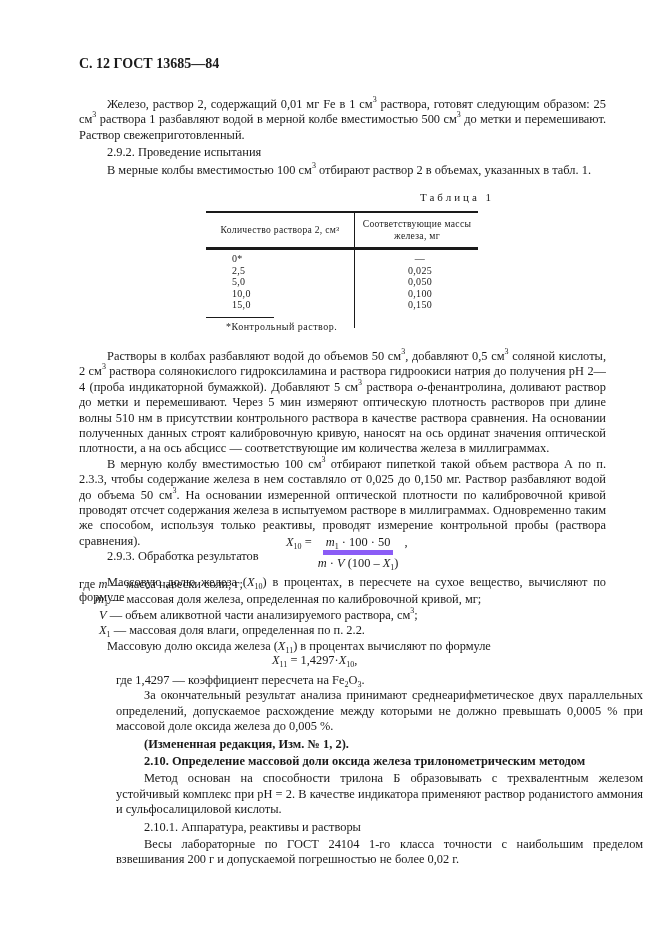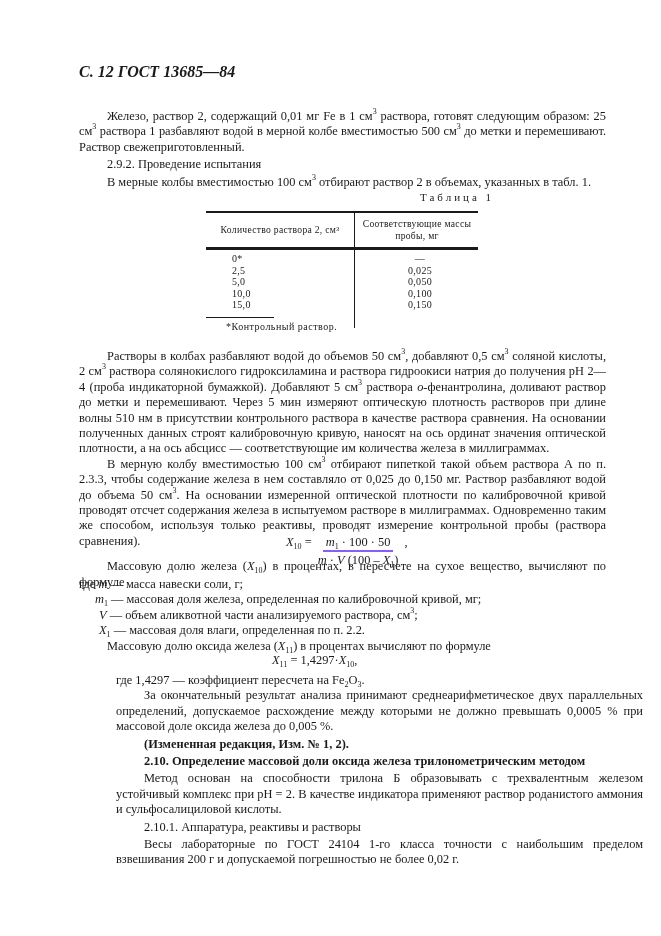--- a/index.html
+++ b/index.html
@@ -4,22 +4,22 @@
 <style>
   html, body { margin: 0; padding: 0; background: #ffffff; }
   body {
     width: 661px; height: 936px; position: relative; overflow: hidden;
     font-family: "Liberation Serif", "DejaVu Serif", serif;
     color: #1a1a1a;
     font-size: 12.4px;
     line-height: 15.4px;
   }
   .page-header {
-    position: absolute; left: 79px; top: 64px;
-    font-weight: bold; font-size: 16px; letter-spacing: 0px; font-style: italic;
+    position: absolute; left: 79px; top: 56px;
+    font-weight: bold; font-size: 14px; letter-spacing: 0px;
   }
   .block { position: absolute; left: 79px; width: 527px; }
   .p { text-align: justify; margin: 0; }
   .ind { text-indent: 28px; }
   sup { font-size: 8px; line-height: 0; position: relative; top: -1px; vertical-align: super; }
   sub { font-size: 8px; line-height: 0; }
   i { font-style: italic; }
 
   .table-caption {
     position: absolute; left: 420px; top: 190px;
@@ -37,43 +37,43 @@
   .tbl .col1 { position: absolute; left: 26px; top: 42px; }
   .tbl .col2 { position: absolute; left: 192px; top: 42px; text-align: center; width: 44px; }
   .tbl .cell { height: 11.5px; line-height: 11.5px; font-size: 10px; letter-spacing: 0.3px; }
   .tbl .foot-rule { position: absolute; left: 0; top: 106px; width: 68px; height: 1px; background: #1a1a1a; }
   .tbl .foot-note { position: absolute; left: 20px; top: 110px; font-size: 10px; letter-spacing: 0.5px; text-align: center; }
 
   .formula {
     position: absolute; display: flex; font-style: normal;
   }
   .frac { display: inline-flex; flex-direction: column; align-items: center; margin: 0 3px; }
-  .frac .num { padding: 0 3px 1px; border-bottom: 2px solid #8b5cf6; line-height: 14px; }
+  .frac .num { padding: 0 3px 1px; border-bottom: 5px solid #8b5cf6; line-height: 14px; }
   .frac .den { padding: 1px 3px 0; line-height: 14px; }
   .bold { font-weight: bold; }
 </style>
 </head>
 <body>
 
 <div class="page-header">С. 12 ГОСТ 13685—84</div>
 
-<div class="block" style="top:97px;margin-top:12px;">
+<div class="block" style="top:97px;">
   <p class="p ind"><span>Железо, раствор 2, содержащий 0,01 мг Fe в 1 см</span><sup>3</sup><span> раствора, готовят следующим образом: 25 см</span><sup>3</sup><span> раствора 1 разбавляют водой в мерной колбе вместимостью 500 см</span><sup>3</sup><span> до метки и перемешивают. Раствор свежеприготовленный.</span></p>
   <p class="p ind" style="margin-top:2px">2.9.2.  Проведение испытания</p>
   <p class="p ind" style="margin-top:2px"><span>В мерные колбы вместимостью 100 см</span><sup>3</sup><span> отбирают раствор 2 в объемах, указанных в табл. 1.</span></p>
 </div>
 
 <div class="table-caption">Таблица 1</div>
 
 <div class="tbl">
   <div class="top-rule"></div>
   <div class="h1">Количество раствора 2, см³</div>
   <div class="h2">
     <div>Соответствующие массы</div>
-    <div>пробы, мг</div>
+    <div>железа, мг</div>
   </div>
   <div class="mid-rule"></div>
   <div class="vdiv"></div>
   <div class="col1">
     <div class="cell">0*</div>
     <div class="cell">2,5</div>
     <div class="cell">5,0</div>
     <div class="cell">10,0</div>
     <div class="cell">15,0</div>
   </div>
@@ -84,20 +84,21 @@
     <div class="cell">0,100</div>
     <div class="cell">0,150</div>
   </div>
   <div class="foot-rule"></div>
   <div class="foot-note">*Контрольный раствор.</div>
 </div>
 
 <div class="block" style="top:349px;">
   <p class="p ind"><span>Растворы в колбах разбавляют водой до объемов 50 см</span><sup>3</sup><span>, добавляют 0,5 см</span><sup>3</sup><span> соляной кислоты, 2 см</span><sup>3</sup><span> раствора солянокислого гидроксиламина и раствора гидроокиси натрия до получения pH 2—4 (проба индикаторной бумажкой). Добавляют 5 см</span><sup>3</sup><span> раствора </span><i>о</i><span>-фенантролина, доливают раствор до метки и перемешивают. Через 5 мин измеряют оптическую плотность растворов при длине волны 510 нм в присутствии контрольного раствора в качестве раствора сравнения. На основании полученных данных строят калибровочную кривую, наносят на ось ординат значения оптической плотности, а на ось абсцисс — соответствующие им количества железа в миллиграммах.</span></p>
   <p class="p ind"><span>В мерную колбу вместимостью 100 см</span><sup>3</sup><span> отбирают пипеткой такой объем раствора А по п. 2.3.3, чтобы содержание железа в нем составляло от 0,025 до 0,150 мг. Раствор разбавляют водой до объема 50 см</span><sup>3</sup><span>. На основании измеренной оптической плотности по калибровочной кривой проводят отсчет содержания железа в испытуемом растворе в миллиграммах. Одновременно таким же способом, используя только реактивы, проводят измерение контрольной пробы (раствора сравнения).</span></p>
+  <p class="p ind">2.9.3.  Обработка результатов</p>
   <p class="p ind" style="margin-top:10px"><span>Массовую долю железа (</span><i>X</i><sub>10</sub><span>) в процентах, в пересчете на сухое вещество, вычисляют по формуле</span></p>
 </div>
 
 <div class="formula" style="left:286px; top:535px;">
   <span><i>X</i><sub>10</sub><span> = </span></span>
   <span class="frac">
     <span class="num"><i>m</i><sub>1</sub><span> · 100 · 50</span></span>
     <span class="den"><i>m</i><span> · </span><i>V</i><span> (100 – </span><i>X</i><sub>1</sub><span>)</span></span>
   </span>
   <span>,</span>

